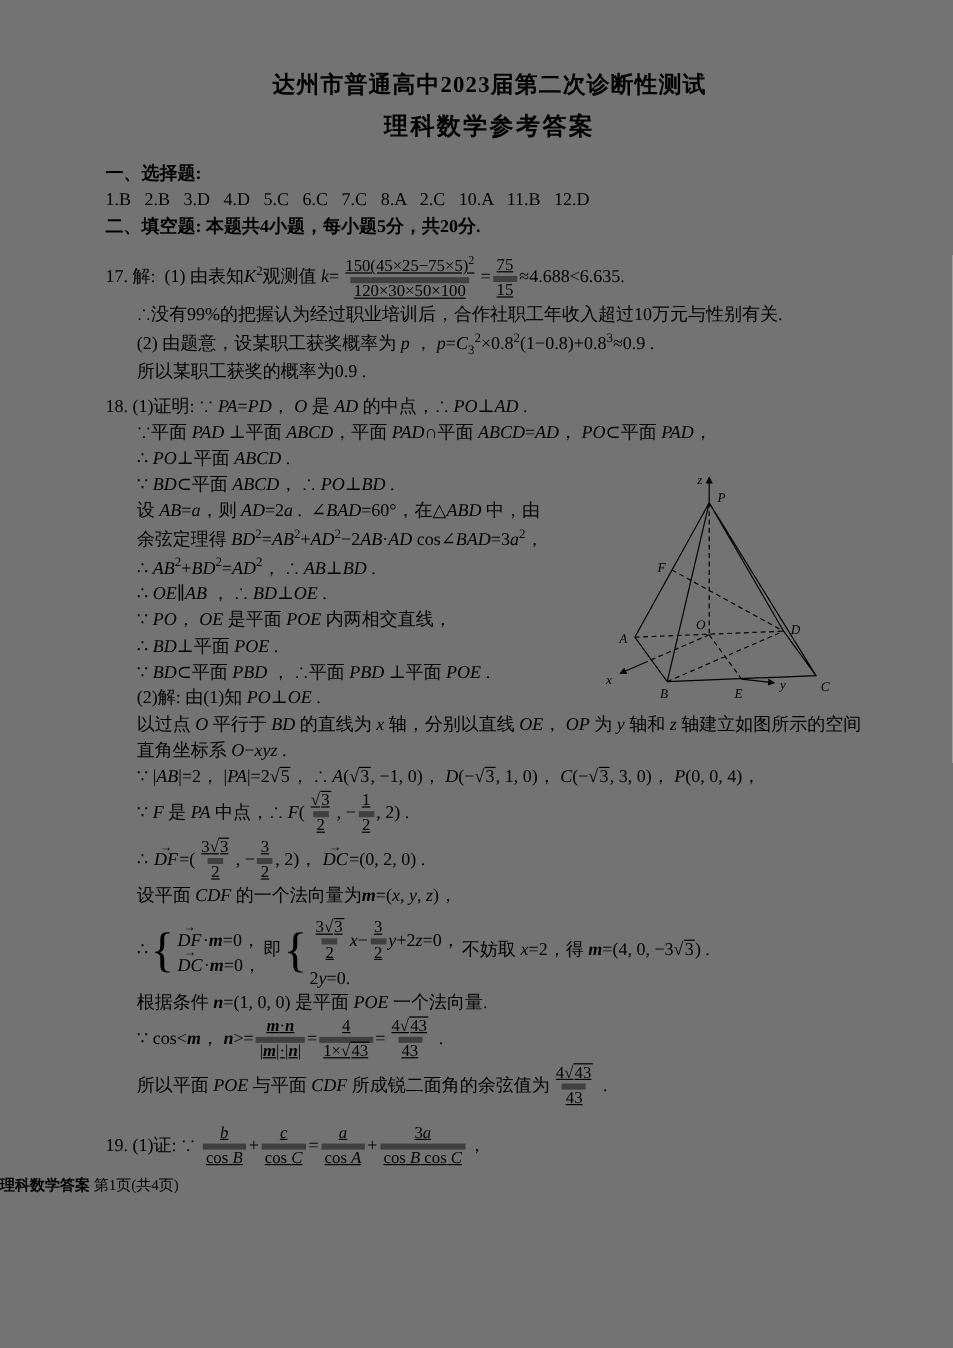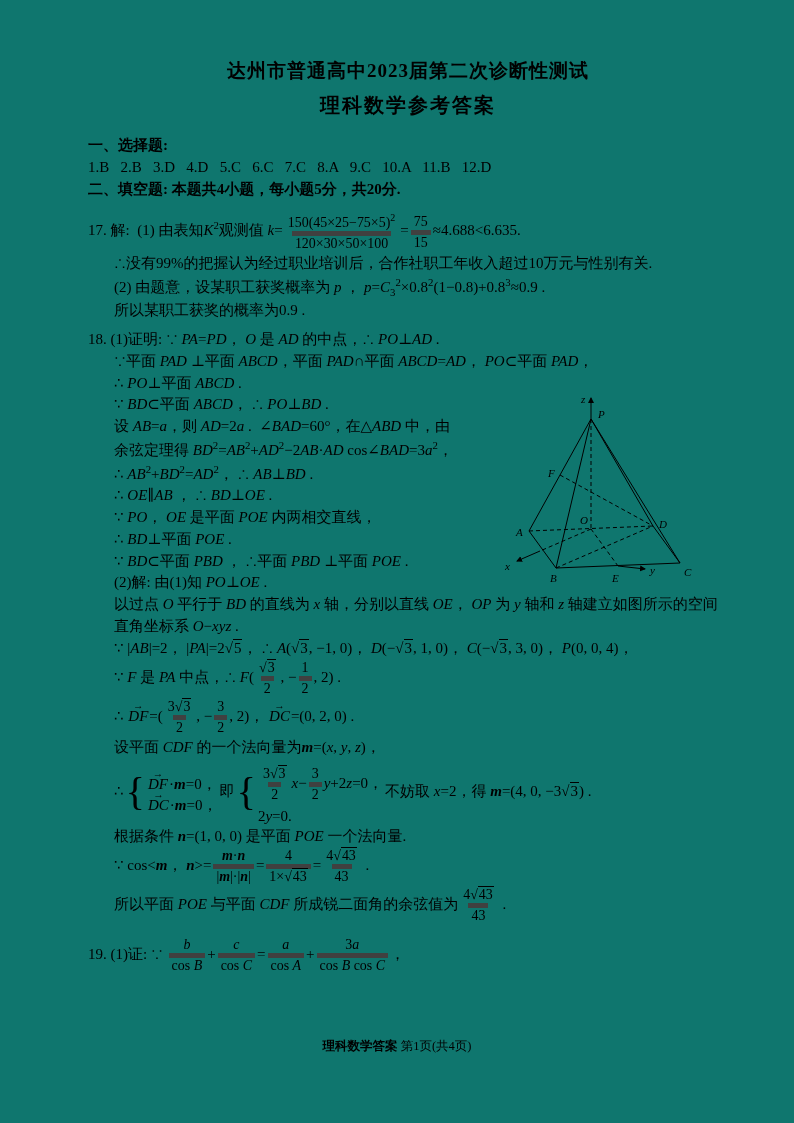--- a/index.html
+++ b/index.html
@@ -1,54 +1,54 @@
 <!DOCTYPE html>
 <html><head>
 <meta charset="utf-8">
 <style>
   html,body{margin:0;padding:0;background:#e8e8e8;}
-  .page{position:relative;width:794px;height:1123px;margin:0 auto;background:#0f766e;
+  .page{position:relative;width:794px;height:1123px;margin:0 auto;background:#737373;
         font-family:"Liberation Serif","DejaVu Serif",serif;color:#000;overflow:hidden;}
   .content{position:absolute;left:88px;right:66px;top:58px;}
   .title{font-size:19px;font-weight:bold;text-align:center;letter-spacing:1px;}
   .subtitle{font-size:20px;font-weight:bold;text-align:center;margin:8px 0 16px;letter-spacing:2px;}
   .line{font-size:15px;line-height:1.45;white-space:pre-wrap;}
   .line.h{font-weight:bold;}
   .line.ind{padding-left:26px;}
   .line.q{margin-top:7px;}
   .line.gap{margin-top:11px;}
   i{font-style:italic;}
   sup,sub{font-size:0.72em;}
   .frac{display:inline-flex;flex-direction:column;align-items:center;vertical-align:middle;
-        margin:1px 2px;font-size:0.93em;line-height:1.15;}
+        margin:1px 2px;font-size:0.93em;line-height:1.15;text-decoration:underline;}
   .fnum{padding:0 3px;}
   .fden{border-top:5px solid #404040;padding:0 3px;}
   .sqrt{white-space:nowrap;}
   .sqb{border-top:1px solid #000;padding:0 1px;}
   .vec{display:inline-block;position:relative;margin:0 1px;}
   .va{position:absolute;top:-0.8em;left:50%;transform:translateX(-50%);font-size:0.7em;font-style:normal;}
   .cases{display:inline-flex;align-items:center;vertical-align:middle;margin:0 2px;}
   .cbrace{font-size:2.7em;line-height:0.75;margin-right:2px;font-weight:300;}
   .clines{display:inline-flex;flex-direction:column;gap:4px;padding-top:6px;}
   .clines>span{line-height:1.15;}
   .figure{position:absolute;left:498px;top:388px;}
   .figure text{font-size:11px;font-style:italic;font-family:"Liberation Serif","DejaVu Serif",serif;}
-  .footer{position:absolute;left:0;right:0;top:1038px;text-align:center;font-size:12.5px;}
+  .footer{position:absolute;left:0;right:0;top:980px;text-align:left;font-size:12.5px;}
   .footer .fl{font-weight:bold;}
 </style>
 </head>
 <body>
 
 <div class="page">
   <div class="content">
     <div class="title">达州市普通高中2023届第二次诊断性测试</div>
     <div class="subtitle">理科数学参考答案</div>
     <div>
         <div class="line h">一、选择题:</div>
-        <div class="line ">1.B   2.B   3.D   4.D   5.C   6.C   7.C   8.A   9.C   10.A   11.B   12.D</div>
+        <div class="line ">1.B   2.B   3.D   4.D   5.C   6.C   7.C   8.A   2.C   10.A   11.B   12.D</div>
         <div class="line h">二、填空题: 本题共4小题，每小题5分，共20分.</div>
         <div class="line q gap">17. 解:  (1) 由表知<i>K</i><sup>2</sup>观测值 <i>k</i>=<span class="frac"><span class="fnum">150(45×25−75×5)<sup>2</sup></span><span class="fden">120×30×50×100</span></span>=<span class="frac"><span class="fnum">75</span><span class="fden">15</span></span>≈4.688&lt;6.635.</div>
         <div class="line ind">∴没有99%的把握认为经过职业培训后，合作社职工年收入超过10万元与性别有关.</div>
         <div class="line ind">(2) 由题意，设某职工获奖概率为 <i>p</i> ， <i>p</i>=<i>C</i><sub>3</sub><sup>2</sup>×0.8<sup>2</sup>(1−0.8)+0.8<sup>3</sup>≈0.9 .</div>
         <div class="line ind">所以某职工获奖的概率为0.9 .</div>
         <div class="line q">18. (1)证明: ∵ <i>PA</i>=<i>PD</i>， <i>O</i> 是 <i>AD</i> 的中点，∴ <i>PO</i>⊥<i>AD</i> .</div>
         <div class="line ind">∵平面 <i>PAD</i> ⊥平面 <i>ABCD</i>，平面 <i>PAD</i>∩平面 <i>ABCD</i>=<i>AD</i>， <i>PO</i>⊂平面 <i>PAD</i>，</div>
         <div class="line ind">∴ <i>PO</i>⊥平面 <i>ABCD</i> .</div>
         <div class="line ind">∵ <i>BD</i>⊂平面 <i>ABCD</i>， ∴ <i>PO</i>⊥<i>BD</i> .</div>
         <div class="line ind">设 <i>AB</i>=<i>a</i>，则 <i>AD</i>=2<i>a</i> .  ∠<i>BAD</i>=60°，在△<i>ABD</i> 中，由</div>

